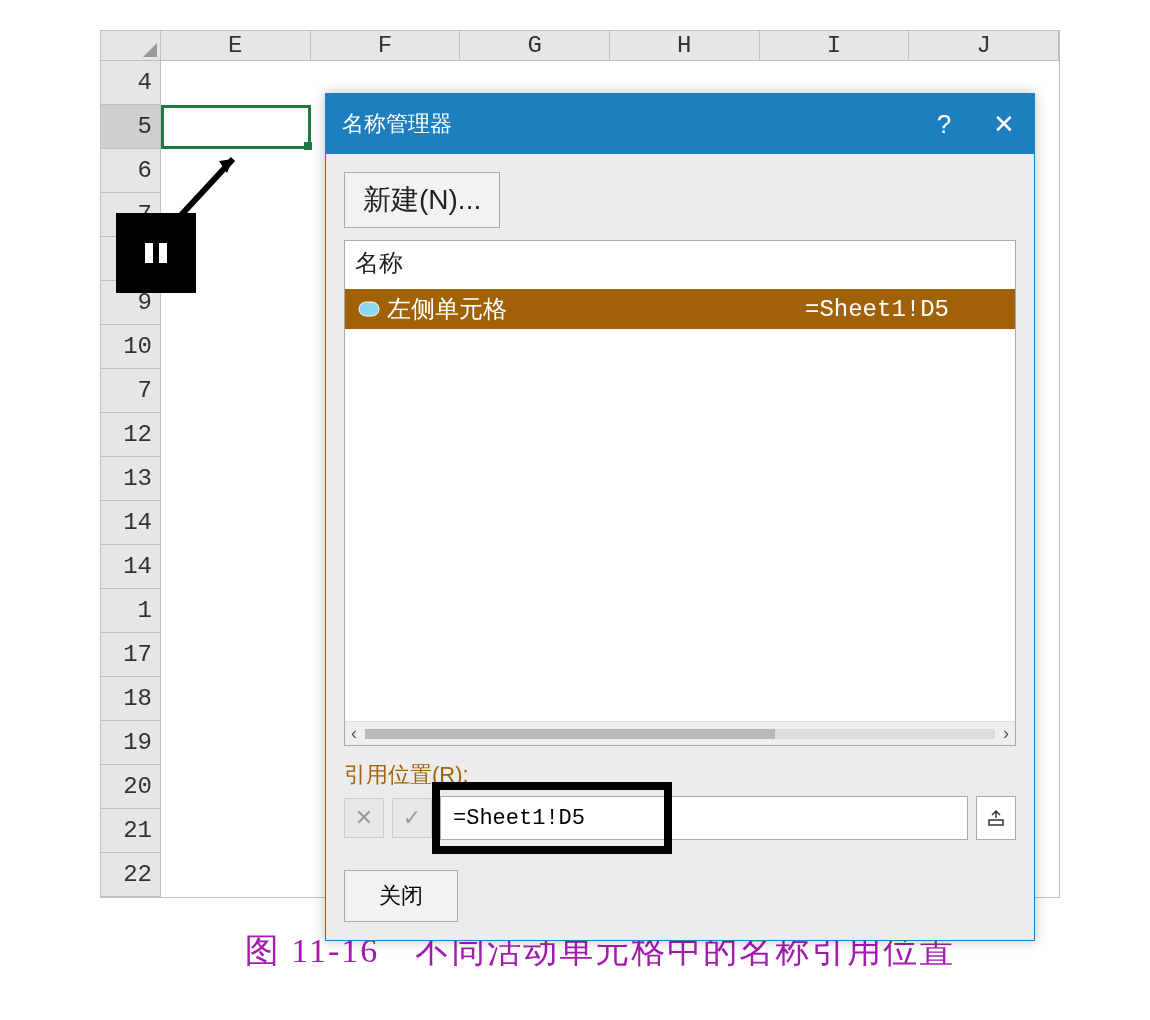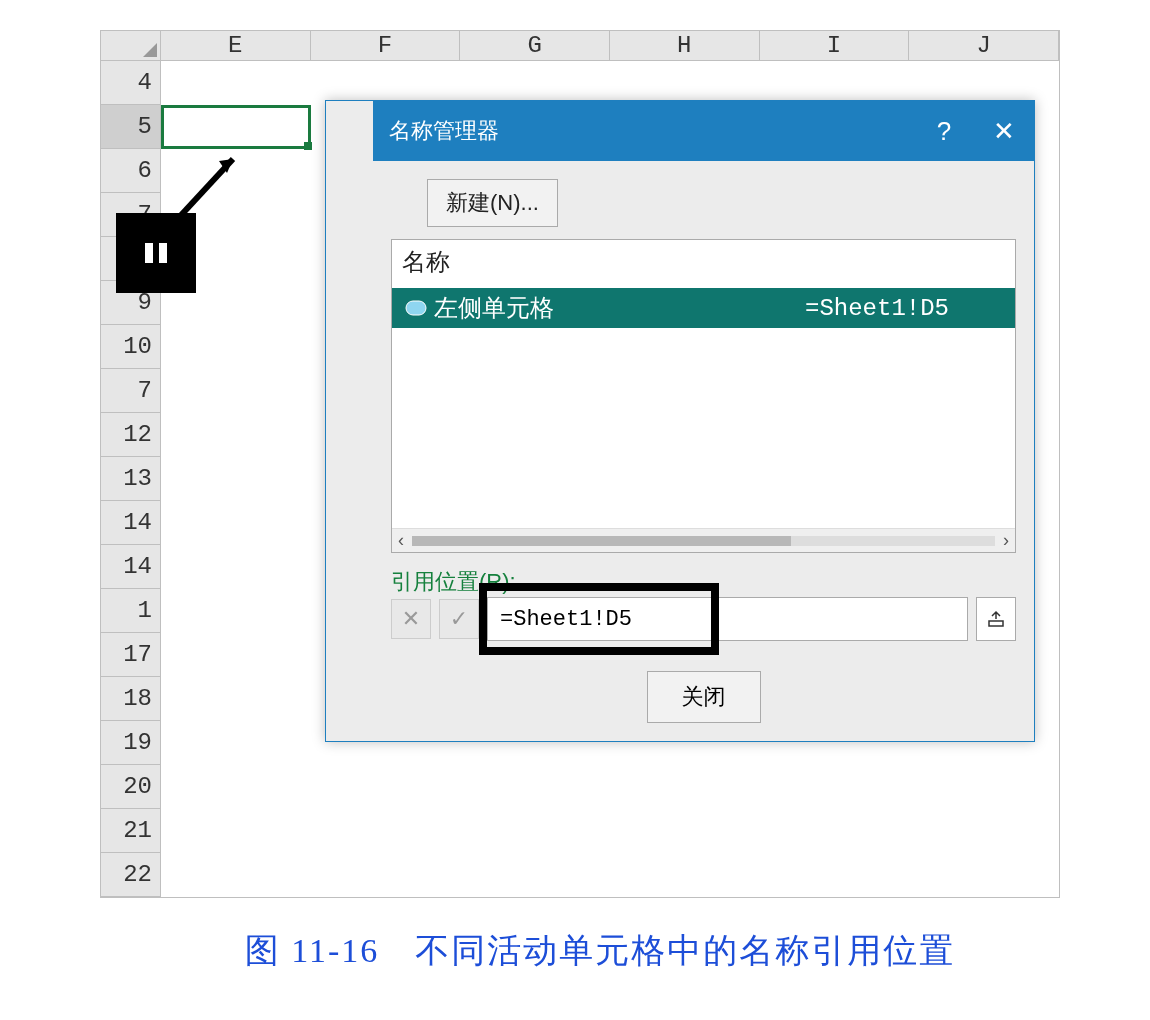--- a/index.html
+++ b/index.html
@@ -123,27 +123,26 @@
       top: 120px;
       width: 80px;
       height: 80px;
       z-index: 5;
       pointer-events: none;
     }
     
     .dialog {
       position: absolute;
       left: 325px;
-      top: 100px;
+      top: 93px;
       width: 710px;
       background: #ececec;
       border: 1px solid #1e7fbf;
       box-shadow: 0 0 12px rgba(0,0,0,0.25);
       z-index: 10;
-      padding-left: 47px;
     }
     .titlebar {
       background: #1e7fbf;
       color: #fff;
       height: 60px;
       display: flex;
       align-items: center;
       padding: 0 0 0 16px;
       font-size: 22px;
     }
@@ -158,50 +157,49 @@
       cursor: pointer;
     }
     .toolbar {
       display: flex;
       gap: 18px;
       padding: 18px 18px 12px 18px;
     }
     .tbutton {
       flex: 0 0 auto;
       padding: 8px 18px;
-      font-size: 22px;
+      font-size: 28px;
       background: #f2f2f2;
       border: 1px solid #aaa;
       color: #222;
       font-family: inherit;
       cursor: pointer;
-      margin-left: 36px;
     }
     .tbutton.filter { margin-left: auto; }
     .list-panel {
       margin: 0 18px 14px 18px;
       border: 1px solid #aaa;
       background: #fff;
-      height: 314px;
+      height: 506px;
       display: flex;
       flex-direction: column;
     }
     .list-header {
       display: flex;
       font-size: 24px;
       padding: 6px 10px 10px 10px;
       color: #222;
     }
     .lh-name { width: 230px; }
     .lh-value { flex: 1; }
     .lh-ref { width: 200px; }
     .list-row {
       display: flex;
       align-items: center;
-      background: #0f766e;
+      background: #a16207;
       color: #fff;
       font-size: 24px;
       padding: 4px 10px;
       font-family: "Courier New", SimSun, monospace;
     }
     .row-icon {
       width: 28px;
       height: 20px;
       display: inline-flex;
       align-items: center;
@@ -236,21 +234,22 @@
       top: 0;
       width: 65%;
       height: 100%;
       background: #b8b8b8;
     }
     .ref-section {
       padding: 0 18px 12px 18px;
     }
     .ref-label {
       font-size: 22px;
-      color: #15803d;
+      margin-bottom: 6px;
+      color: #a16207;
     }
     .ref-row {
       display: flex;
       align-items: center;
       gap: 8px;
     }
     .ref-btn {
       width: 40px;
       height: 40px;
       border: 1px solid #ccc;
@@ -290,38 +289,38 @@
       height: 44px;
       border: 1px solid #aaa;
       background: #fff;
       display: flex;
       align-items: center;
       justify-content: center;
       font-size: 20px;
     }
     .footer {
       display: flex;
-      justify-content: center;
+      justify-content: flex-start;
       padding: 18px;
     }
     .close-btn {
       padding: 10px 34px;
       font-size: 22px;
       border: 1px solid #aaa;
       background: #f2f2f2;
       font-family: inherit;
       cursor: pointer;
     }
     .caption {
       text-align: center;
       font-size: 34px;
       font-family: SimSun, serif;
       margin-top: 30px;
       letter-spacing: 2px;
-      color: #1d4ed8;
+      color: #a21caf;
     }
     .tri-down {
       display: inline-block;
       width: 0; height: 0;
       border-left: 6px solid transparent;
       border-right: 6px solid transparent;
       border-top: 8px solid #333;
       vertical-align: middle;
       margin-left: 4px;
     }

